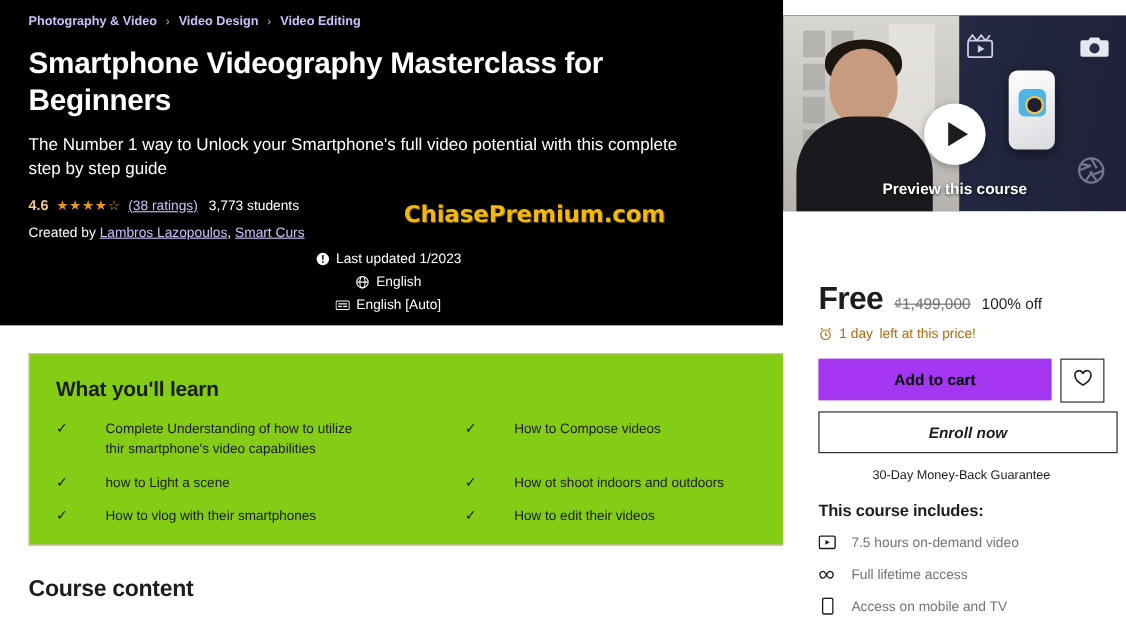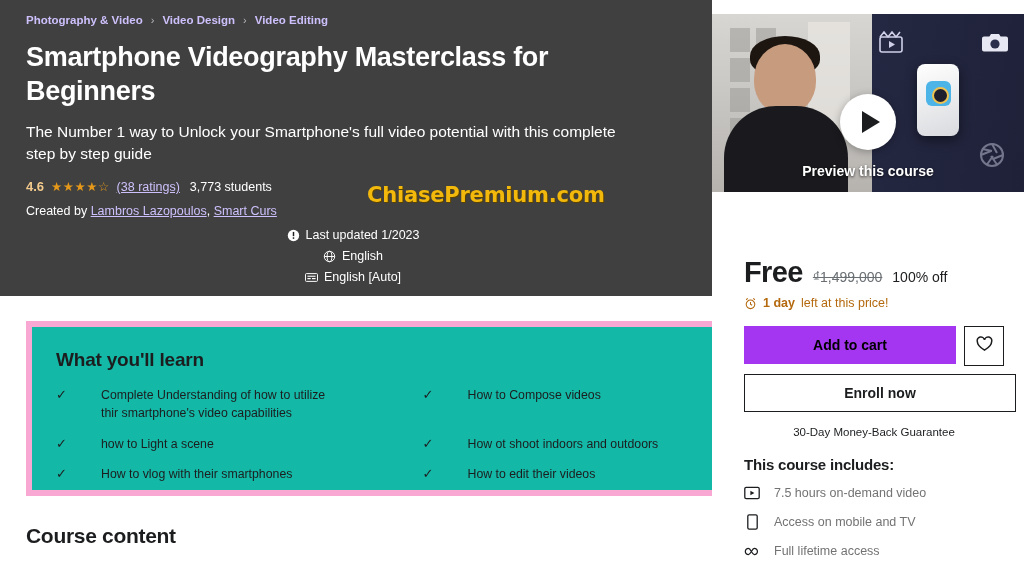--- a/index.html
+++ b/index.html
@@ -7,21 +7,21 @@
     width: 1024px; height: 566px;
     background: #ffffff;
     font-family: "Liberation Sans", sans-serif;
     overflow: hidden;
   }
   .page { position: relative; width: 1024px; height: 566px; background:#fff; }
 
   
   .hero {
     position: absolute; left:0; top:0; width: 712px; height: 296px;
-    background: #404040; color:#fff;
+    background: #000000; color:#fff;
   }
   .hero-inner { padding: 14px 24px 0 26px; }
 
   .breadcrumb { display:flex; align-items:center; gap:8px; font-size:11.5px; font-weight:700; margin-bottom: 14px;}
   .breadcrumb a { color:#cec0fc; text-decoration:none; }
   .breadcrumb .sep { color:#b9b6bd; font-size:11px; font-weight:400; }
 
   .course-title {
     font-size: 27px; line-height: 1.26; font-weight:700; letter-spacing:-0.3px;
     max-width: 600px; margin-bottom: 13px;
@@ -51,21 +51,21 @@
     font-size:21px; font-weight:700; color:#f2b90c;
     letter-spacing:-0.2px;
     text-shadow: 1px 1px 0 #5a4200;
   }
 
   
   .main-left { position:absolute; left:0; top:296px; width:712px; height:270px; background:#fff; }
 
   .learn-box {
     position:absolute; left:26px; top:25px; width:769px; height:175px;
-    border:6px solid #f9a8d4; background:#14b8a6;
+    border:1px solid #f9a8d4; background:#84cc16;
   }
   .learn-title { font-size:19px; font-weight:700; color:#1c1d1f; padding:22px 0 0 24px; letter-spacing:-0.2px;}
   .learn-grid {
     display:grid; grid-template-columns: 1fr 1fr; gap: 0px 24px;
     padding: 16px 24px 0 24px;
   }
   .learn-item { display:flex; gap:12px; font-size:12.3px; line-height:1.45; color:#1c1d1f; margin-bottom:13px; }
   .learn-item .chk { flex:0 0 auto; width:13px; color:#1c1d1f; font-size:13px; line-height:1.3;}
   .learn-item .txt { max-width: 230px; margin-left: 20px; }
 
@@ -129,36 +129,36 @@
     position:absolute; left:0; right:0; bottom:13px; text-align:center;
     color:#fff; font-size:14px; font-weight:700; text-shadow:0 1px 3px rgba(0,0,0,.75);
   }
 
   .buybox { padding: 0 20px; }
   .price-row { display:flex; align-items:baseline; gap:10px; padding: 22px 0 0 12px; margin-top: 42px; }
   .price-now { font-size:29px; font-weight:700; color:#1c1d1f; letter-spacing:-0.6px;}
   .price-old { font-size:14px; color:#6a6f73; text-decoration:line-through; }
   .price-off { font-size:14px; color:#1c1d1f; }
   .deal-row { display:flex; align-items:center; gap:6px; padding:7px 0 0 12px; font-size:12.5px; color:#b4690e; }
-  .deal-strong { font-weight:700; color:#b4690e; }
+  .deal-strong { font-weight:400; color:#b4690e; }
   .deal-ico { width:13px; height:13px; display:inline-block;}
 
   .cta-row { display:flex; gap:8px; padding: 16px 0 0 12px; }
   .btn-cart {
     flex:1 1 auto; height:38px; background:#a435f0; color:#000000; border:none;
     font-size:14px; font-weight:700; cursor:pointer; font-family:"Liberation Sans", sans-serif;
   }
   .btn-heart {
     width:40px; height:40px; background:#fff; border:1px solid #1c1d1f;
     display:flex;align-items:center;justify-content:center; cursor:pointer;
   }
   .btn-enroll {
     display:block; width:272px; height:38px; margin:8px 0 0 12px;
     background:#fff; color:#1c1d1f; border:1px solid #1c1d1f;
-    font-size:14px; font-weight:700; cursor:pointer; font-family:"Liberation Sans", sans-serif;
+    font-size:14px; font-weight:700; cursor:pointer; font-family:"Liberation Sans", sans-serif;font-style:italic;
   }
   .guarantee { text-align:center; font-size:11.5px; color:#1c1d1f; padding:14px 0 0 12px; }
 
   .includes-title { font-size:15px; font-weight:700; color:#1c1d1f; padding:18px 0 0 12px; letter-spacing:-0.2px;}
   .includes-list { padding: 12px 0 0 12px; }
   .inc-item { display:flex; align-items:center; gap:14px; margin-bottom:13px; font-size:12.5px; color:#737373; }
   .inc-ico { width:16px; height:16px; flex:0 0 auto; display:flex; align-items:center; justify-content:center;}
   .inc-ico svg { display:block; }
 </style>
 </head>
@@ -358,34 +358,34 @@
             <svg width="16" height="14" viewBox="0 0 16 14" fill="none" stroke="#1c1d1f" stroke-width="1.3">
               <rect x="0.8" y="1.4" width="14.4" height="11.2" rx="1.4"></rect>
               <path d="M6.4 4.8 L10.4 7 L6.4 9.2 Z" fill="#1c1d1f" stroke="none"></path>
             </svg>
           </span>
           <span>7.5 hours on-demand video</span>
         </div>
 
         <div class="inc-item">
           <span class="inc-ico">
+            <svg width="18" height="11" viewBox="0 0 18 11" fill="none" stroke="#1c1d1f" stroke-width="1.4">
+              <path d="M5 2 A3.4 3.4 0 1 0 5 9 C7.6 9 9 2 11.6 2 A3.4 3.4 0 1 1 11.6 9 C9 9 7.6 2 5 2 Z"></path>
+            </svg>
+          </span>
+          <span>Full lifetime access</span>
+        </div>
+
+        <div class="inc-item">
+          <span class="inc-ico">
             <svg width="11" height="16" viewBox="0 0 11 16" fill="none" stroke="#1c1d1f" stroke-width="1.3">
               <rect x="0.8" y="0.8" width="9.4" height="14.4" rx="1.4"></rect>
             </svg>
           </span>
           <span>Access on mobile and TV</span>
-        </div>
-
-        <div class="inc-item">
-          <span class="inc-ico">
-            <svg width="18" height="11" viewBox="0 0 18 11" fill="none" stroke="#1c1d1f" stroke-width="1.4">
-              <path d="M5 2 A3.4 3.4 0 1 0 5 9 C7.6 9 9 2 11.6 2 A3.4 3.4 0 1 1 11.6 9 C9 9 7.6 2 5 2 Z"></path>
-            </svg>
-          </span>
-          <span>Full lifetime access</span>
         </div>
 
         <div class="inc-item">
           <span class="inc-ico">
             <svg width="15" height="16" viewBox="0 0 15 16" fill="none" stroke="#1c1d1f" stroke-width="1.3">
               <path d="M3.6 1.4 h7.8 v4 a3.9 3.9 0 0 1 -7.8 0 Z"></path>
               <path d="M3.6 2.4 H1.3 v1.3 a2.6 2.6 0 0 0 2.3 2.5"></path>
               <path d="M11.4 2.4 h2.3 v1.3 a2.6 2.6 0 0 1 -2.3 2.5"></path>
               <path d="M7.5 9.4 v4.2 M4.6 14.4 h5.8"></path>
             </svg>

